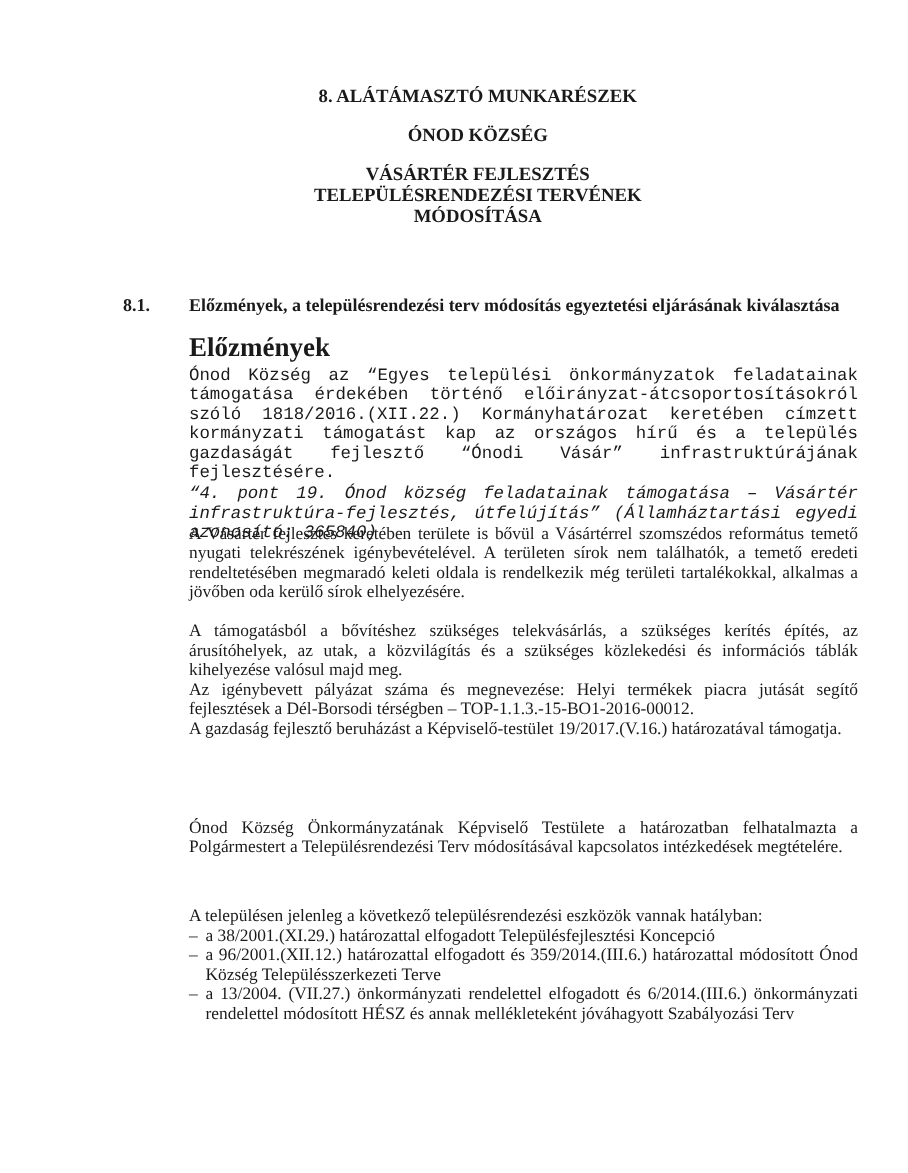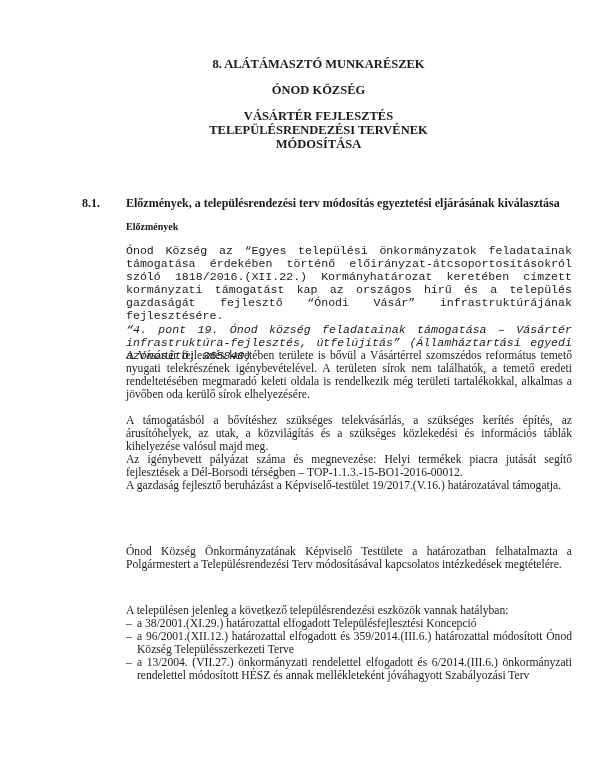--- a/index.html
+++ b/index.html
@@ -3,21 +3,21 @@
 <meta charset="utf-8">
 <style>
   html, body { margin: 0; padding: 0; background: #ffffff; }
   body { width: 605px; height: 782px; position: relative; overflow: hidden;
          font-family: "Liberation Serif", serif; color: #1a1a1a; }
   .page { position: absolute; left: 16px; top: 0; width: 605px; height: 644px; }
   .center-title { position: absolute; left: 0; width: 605px; text-align: center;
                   font-weight: bold; font-size: 12.5px; line-height: 14px; }
   .sec-num { position: absolute; left: 66px; top: 196px; font-weight: bold; font-size: 12px; }
   .sec-title { position: absolute; left: 110px; top: 196px; font-weight: bold; font-size: 12px; white-space: nowrap; }
-  .sub-title { position: absolute; left: 110px; top: 221px; font-weight: bold; font-size: 10px; }
+  .sub-title { position: absolute; left: 110px; top: 221px; font-weight: bold; font-size: 18px; }
   .para { position: absolute; left: 110px; width: 446px; font-size: 11.6px; line-height: 13.1px;
           text-align: justify; text-align-last: left; }
   .para p { margin: 0; }
   .italic { font-style: italic; }
   .list { position: absolute; left: 110px; width: 446px; font-size: 11.6px; line-height: 13.1px; margin: 0; padding: 0; list-style: none; }
   .list li { position: relative; padding-left: 11px; text-align: justify; text-align-last: left; }
   .list li .dash { position: absolute; left: 0; top: 0; }
 </style>
 </head>
 <body>

